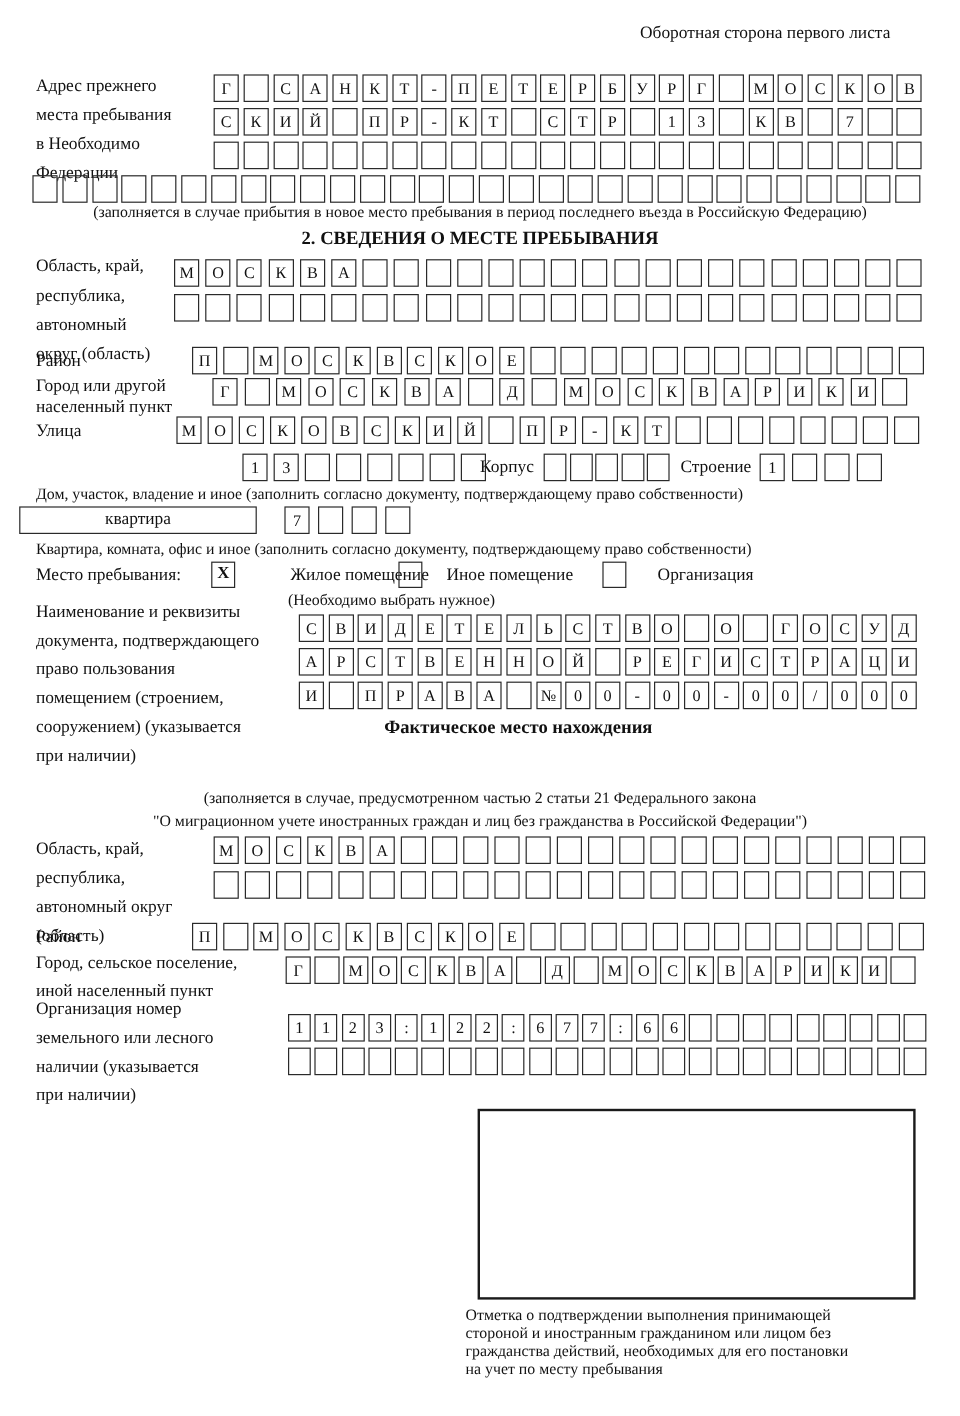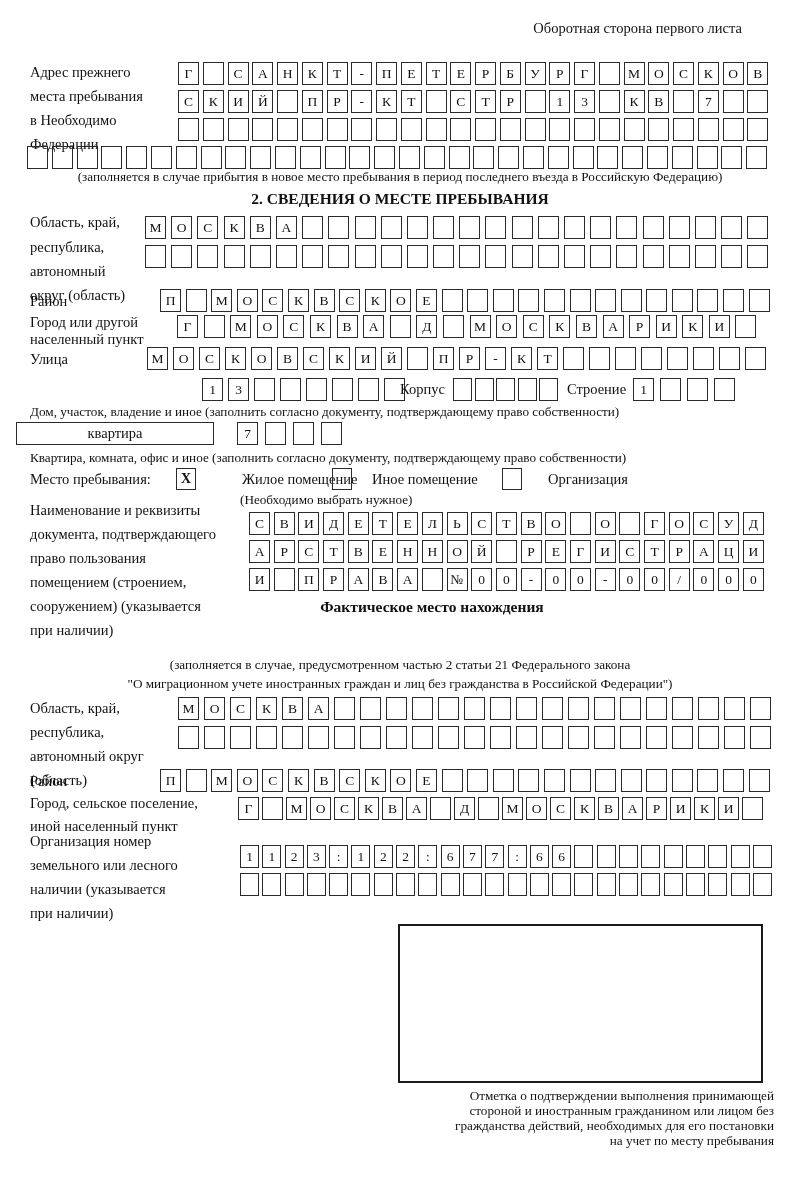--- a/index.html
+++ b/index.html
@@ -14,21 +14,21 @@
   .cell{box-sizing:border-box;flex:0 0 auto;width:var(--w,21px);height:var(--h,23px);
         border:1.6px solid #2a2a2a;margin-right:calc(var(--p,26px) - var(--w,21px));
         display:flex;align-items:center;justify-content:center;
         font-size:13.5px;font-family:"Liberation Serif",serif;}
   .wbox{position:absolute;box-sizing:border-box;border:1.6px solid #2a2a2a;
         display:flex;align-items:center;justify-content:center;font-size:14.5px;}
   .cbox{position:absolute;box-sizing:border-box;width:20px;height:22px;
         border:1.6px solid #2a2a2a;display:flex;align-items:center;justify-content:center;
         font-size:14px;font-weight:bold;}
   .stamp{position:absolute;box-sizing:border-box;border:2px solid #1a1a1a;background:#fff;}
-  .stampcap{position:absolute;left:388px;width:386px;text-align:right;
+  .stampcap{position:absolute;left:388px;width:386px;text-align:left;
             font-size:13.2px;line-height:15.2px;}
 </style>
 </head>
 <body>
 
 <div id="page">
 
   <div class="lbl" style="top:20px;right:58px;margin-left:40px;">Оборотная сторона первого листа</div>
 
   <div class="lbl" style="left:30px;top:64px;">Адрес прежнего</div>

